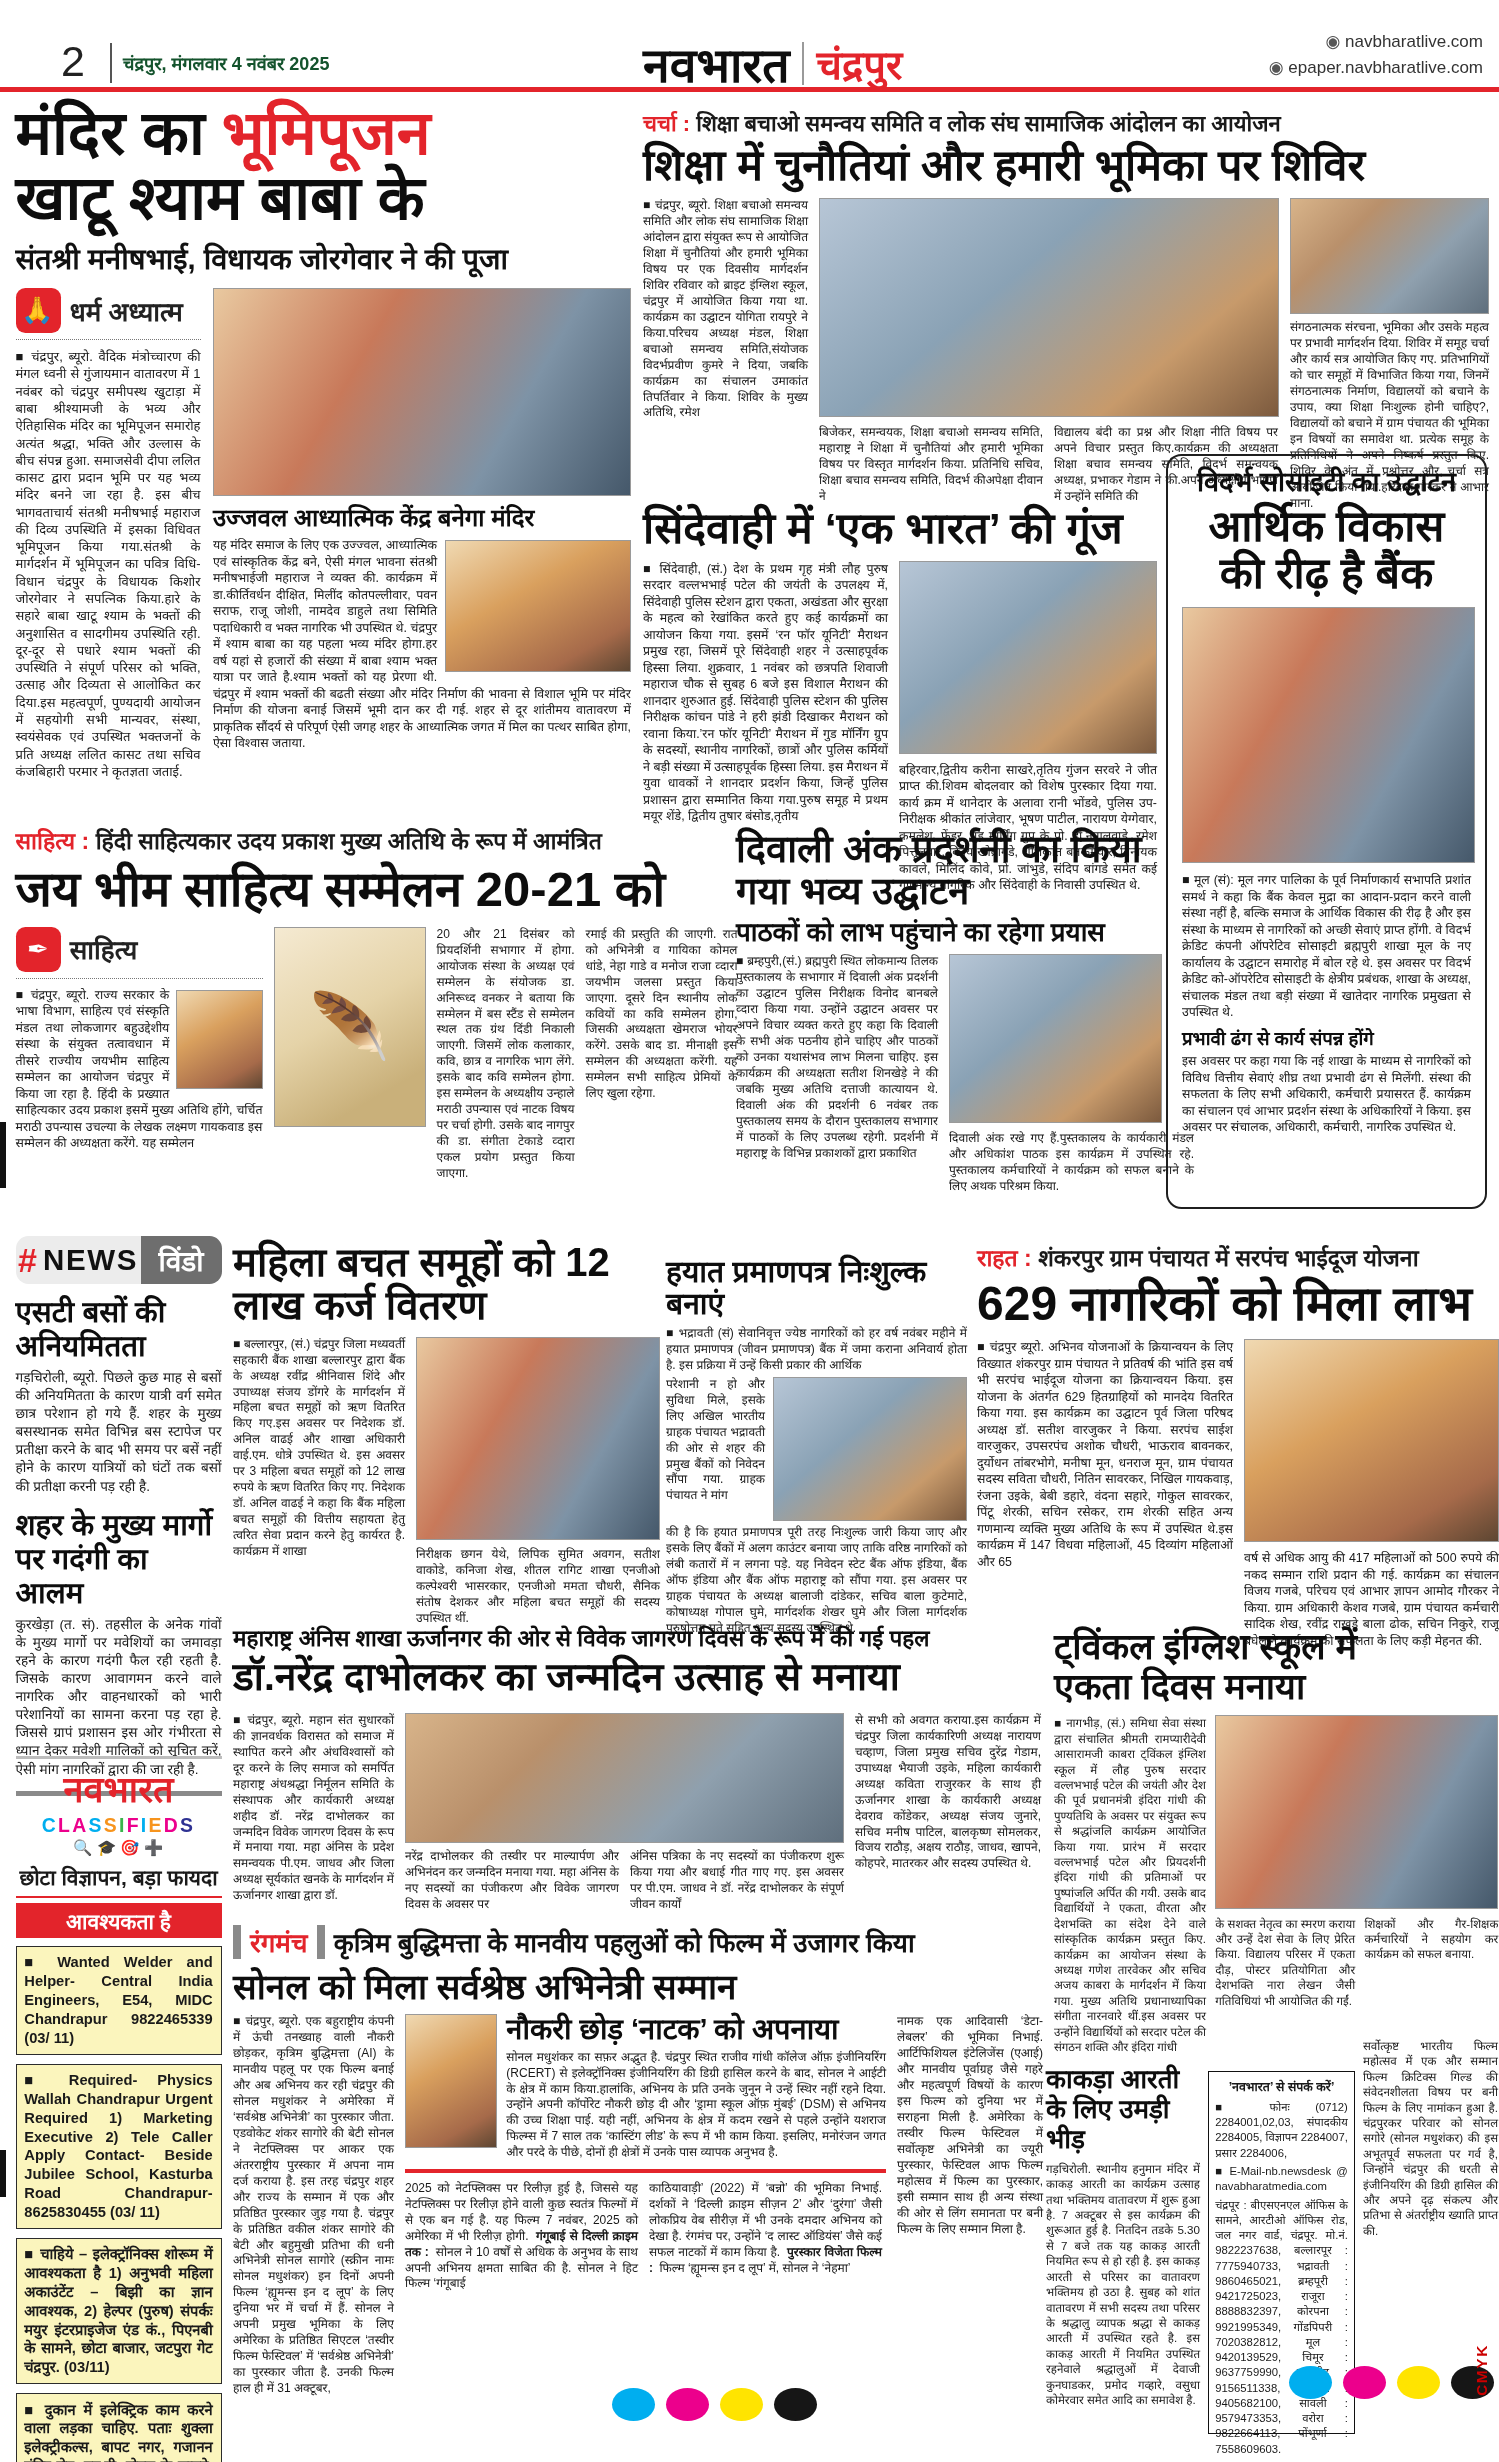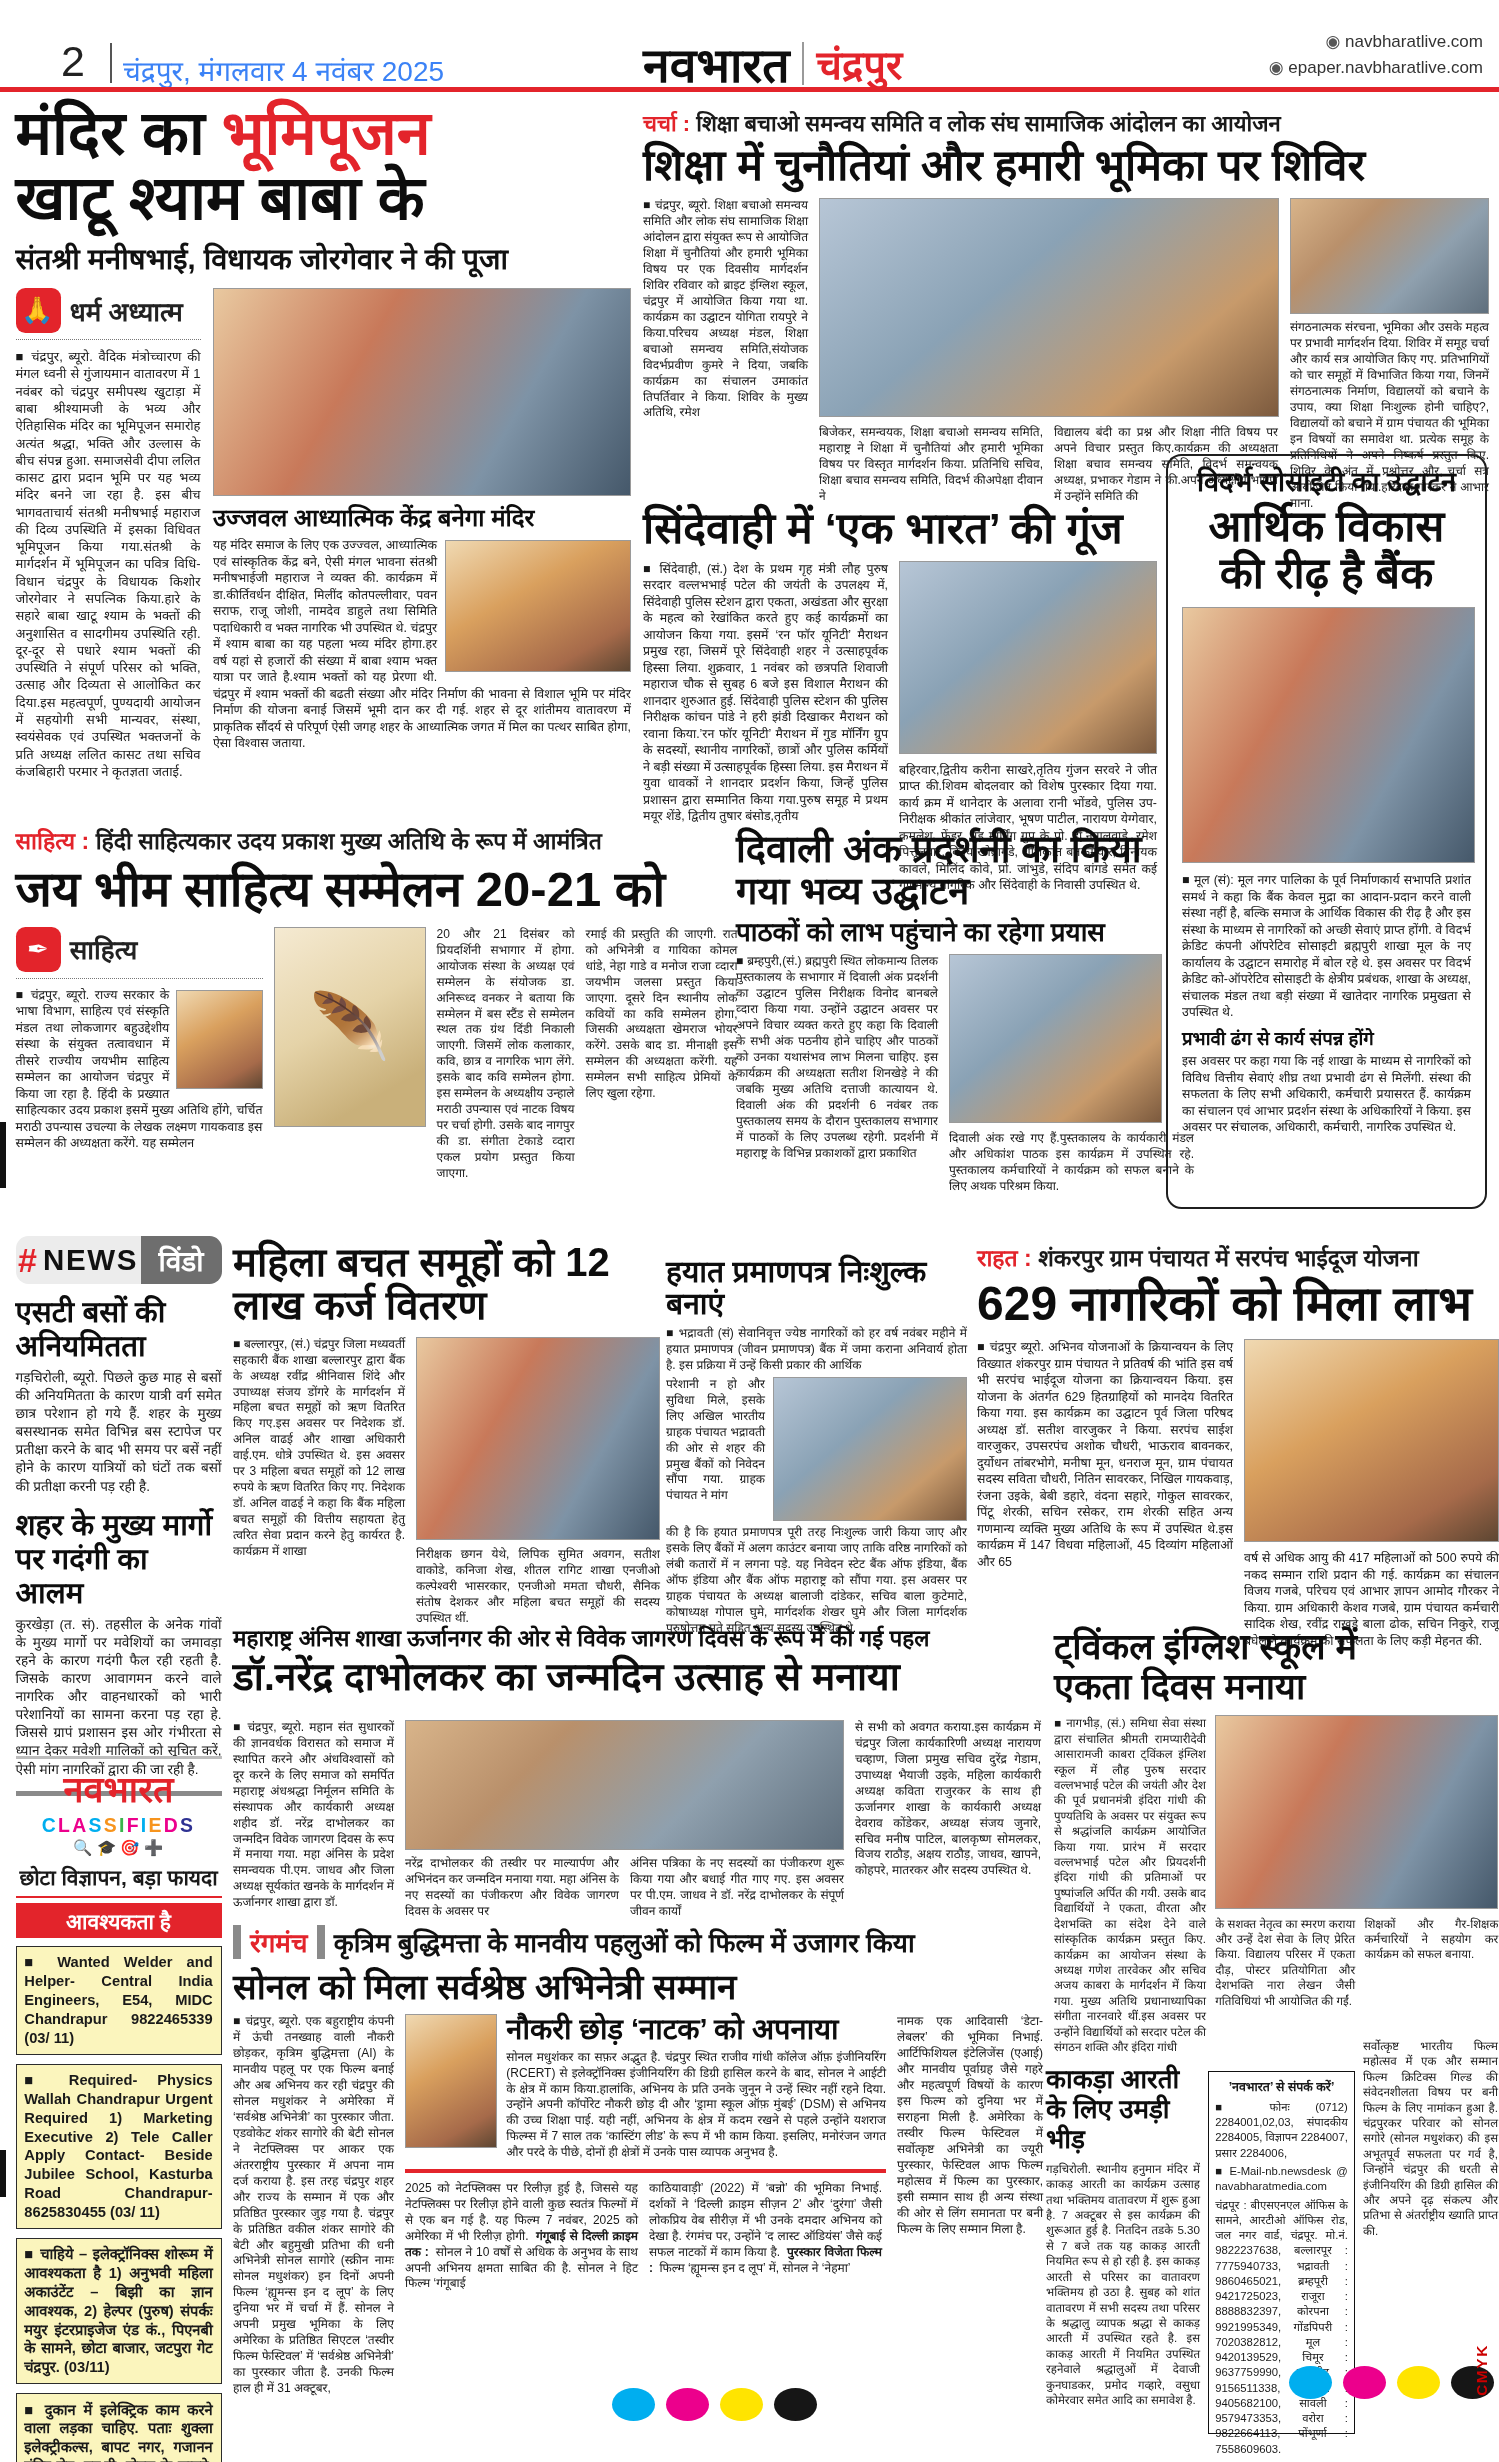--- a/index.html
+++ b/index.html
@@ -31,21 +31,21 @@
   .contact-line{font-size:11.3px;line-height:1.35;text-align:justify;margin-bottom:3.1px;}
   .vtext{writing-mode:vertical-rl;transform:rotate(180deg);font-weight:800;font-size:15.5px;letter-spacing:1.6px;}
   .graybar{width:7.8px;height:34px;background:#8a8a8a;display:inline-block;}
 </style>
 </head>
 <body>
 
 <div class="abs" style="left:0;top:0;width:1500px;height:92px;">
   <div class="abs" style="left:61px;top:37px;font-size:43px;font-weight:400;color:#222;">2</div>
   <div class="abs" style="left:110px;top:43px;width:1.6px;height:40px;background:#555;"></div>
-  <div class="abs" style="left:123px;top:51px;font-size:28px;font-weight:400;color:#3b82f6;">चंद्रपुर, मंगलवार 4 नवंबर 2025</div>
+  <div class="abs" style="left:123px;top:51px;font-size:18px;font-weight:700;color:#14532d;">चंद्रपुर, मंगलवार 4 नवंबर 2025</div>
 
   <div class="abs" style="left:643px;top:31px;display:flex;align-items:center;gap:12.4px;">
     <span style="font-size:48px;font-weight:900;color:#0d0d0d;">नवभारत</span>
     <span style="width:2.3px;height:43px;background:#9a9a9a;display:inline-block;"></span>
     <span style="font-size:40px;font-weight:900;color:#e3242b;">चंद्रपुर</span>
   </div>
 
   <div class="abs" style="right:17px;top:31px;text-align:right;font-size:17px;color:#333;">
     <div>
       <span style="color:#555;">◉</span>
@@ -228,21 +228,21 @@
     <div style="width:255px;flex:none;">
       <div class="photo alt3" style="width:255px;height:203px;"></div>
       <div class="body-txt" style="font-size:12.4px;margin-top:7.8px;">वर्ष से अधिक आयु की 417 महिलाओं को 500 रुपये की नकद सम्मान राशि प्रदान की गई. कार्यक्रम का संचालन विजय गजबे, परिचय एवं आभार ज्ञापन आमोद गौरकर ने किया. ग्राम अधिकारी केशव गजबे, ग्राम पंचायत कर्मचारी सादिक शेख, रवींद्र राखड़े बाला ढोक, सचिन निकुरे, राजू बघेल ने कार्यक्रम की सफलता के लिए कड़ी मेहनत की.</div>
     </div>
   </div>
 </div>
 
 <div class="abs" style="left:233px;top:1627px;width:817px;">
   <div class="hl" style="font-size:22.5px;">महाराष्ट्र अंनिस शाखा ऊर्जानगर की ओर से विवेक जागरण दिवस के रूप में की गई पहल</div>
   <div class="hl" style="font-size:39px;margin-top:4.7px;">डॉ.नरेंद्र दाभोलकर का जन्मदिन उत्साह से मनाया</div>
-  <div style="display:flex;gap:11px;margin-top:23px;">
+  <div style="display:flex;gap:11px;margin-top:16px;">
     <div class="body-txt" style="width:161px;flex:none;font-size:12px;">■ चंद्रपुर, ब्यूरो. महान संत सुधारकों की ज्ञानवर्धक विरासत को समाज में स्थापित करने और अंधविश्वासों को दूर करने के लिए समाज को समर्पित महाराष्ट्र अंधश्रद्धा निर्मूलन समिति के संस्थापक और कार्यकारी अध्यक्ष शहीद डॉ. नरेंद्र दाभोलकर का जन्मदिन विवेक जागरण दिवस के रूप में  मनाया गया. महा अंनिस के प्रदेश समन्वयक पी.एम. जाधव और जिला अध्यक्ष सूर्यकांत खनके के मार्गदर्शन में ऊर्जानगर शाखा द्वारा डॉ.</div>
     <div style="width:439px;flex:none;">
       <div class="photo" style="width:439px;height:130px;"></div>
       <div style="display:flex;gap:11px;margin-top:6.2px;">
         <div class="body-txt" style="width:214px;font-size:12px;">नरेंद्र दाभोलकर की तस्वीर पर माल्यार्पण और अभिनंदन कर जन्मदिन मनाया गया. महा अंनिस के नए सदस्यों का पंजीकरण और विवेक जागरण दिवस के अवसर पर</div>
         <div class="body-txt" style="width:214px;font-size:12px;">अंनिस पत्रिका के नए सदस्यों का पंजीकरण शुरू किया गया और बधाई गीत गाए गए. इस अवसर पर पी.एम. जाधव ने डॉ. नरेंद्र दाभोलकर के संपूर्ण जीवन कार्यों</div>
       </div>
     </div>
     <div class="body-txt" style="width:186px;flex:none;font-size:12px;">से सभी को अवगत कराया.इस कार्यक्रम में चंद्रपुर जिला कार्यकारिणी अध्यक्ष नारायण चव्हाण, जिला प्रमुख सचिव दुरेंद्र गेडाम, उपाध्यक्ष भैयाजी उइके, महिला कार्यकारी अध्यक्ष कविता राजुरकर के साथ ही ऊर्जानगर शाखा के कार्यकारी अध्यक्ष देवराव कोंडेकर, अध्यक्ष संजय जुनारे, सचिव मनीष पाटिल, बालकृष्ण सोमलकर, विजय राठौड़, अक्षय राठौड़, जाधव, खापने, कोहपरे, मातरकर और सदस्य उपस्थित थे.</div>
   </div>

